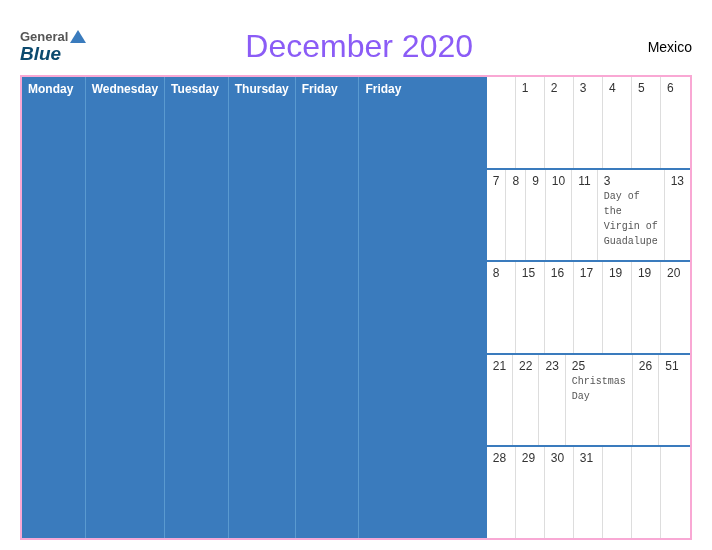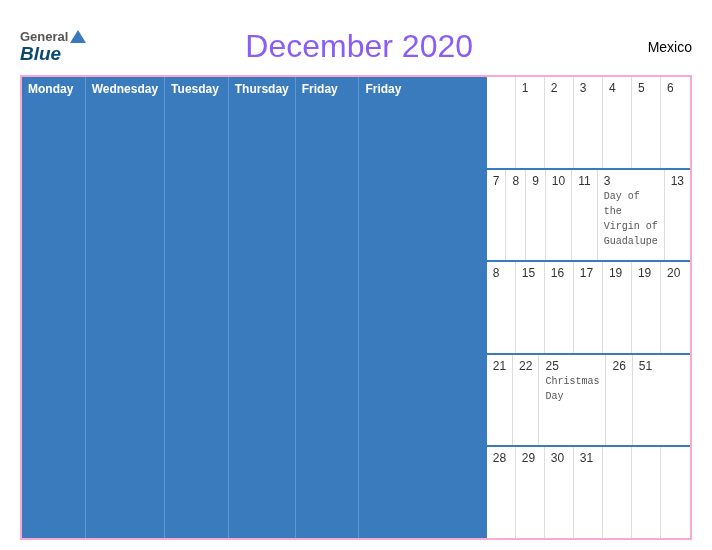--- a/index.html
+++ b/index.html
@@ -216,20 +216,23 @@
             <span class="cell-number">20</span>
           </div>
         </div>
         <div class="cal-week">
           <div class="cal-cell">
             <span class="cell-number">21</span>
           </div>
           <div class="cal-cell">
             <span class="cell-number">22</span>
           </div>
+          <div class="cal-cell">
+            <span class="cell-number">23</span>
+          </div>
           <div class="cal-cell"><span class="cell-number">25</span><span class="cell-event">Christmas Day</span></div>
           <div class="cal-cell">
             <span class="cell-number">26</span>
           </div>
           <div class="cal-cell">
             <span class="cell-number">51</span>
           </div>
         </div>
         <div class="cal-week">
           <div class="cal-cell">

